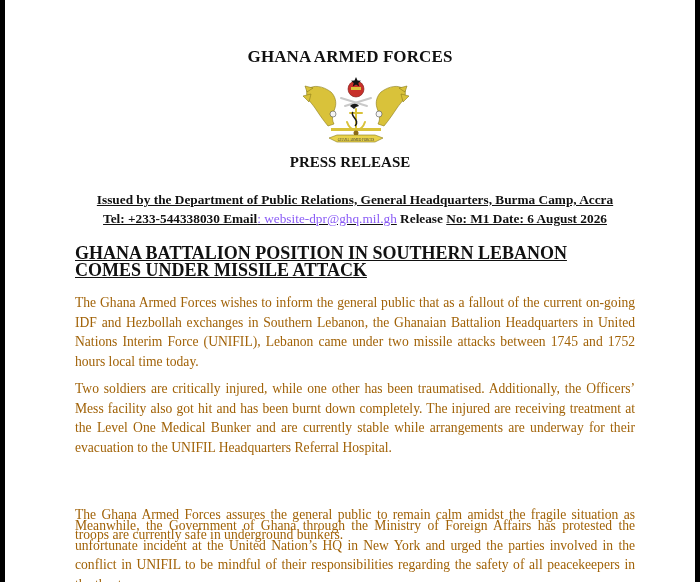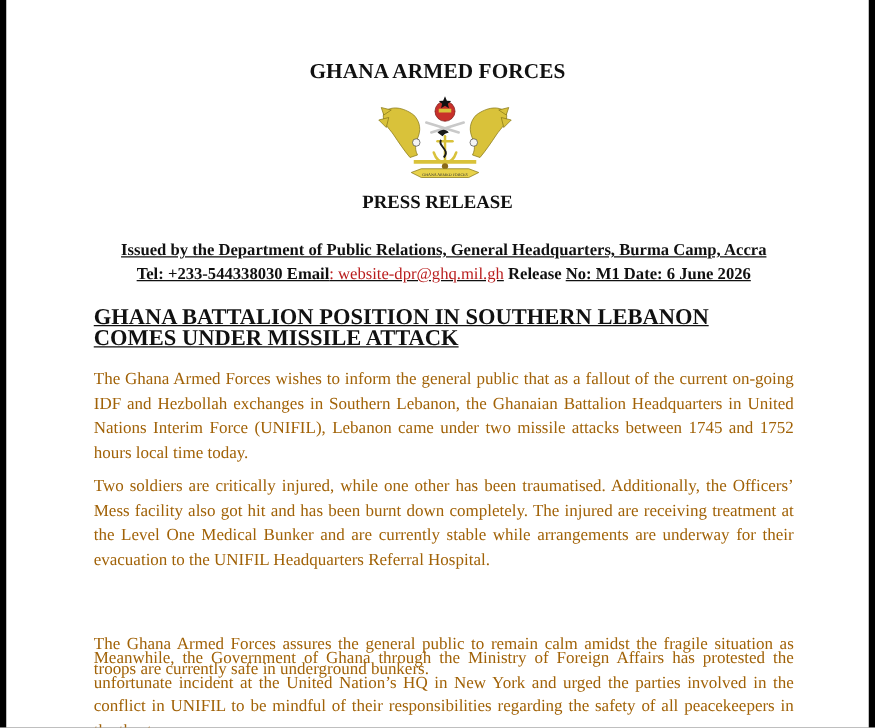--- a/index.html
+++ b/index.html
@@ -60,21 +60,21 @@
       font-weight: bold;
       font-size: 13.3px;
       line-height: 19px;
       white-space: nowrap;
       text-align: center;
     }
     .issuer-block .u {
       text-decoration: underline;
     }
     .email-link {
-      color: #b91c1c;
+      color: #8b5cf6;
       font-weight: normal;
       text-decoration: underline;
       text-decoration-color: #111;
     }
     .headline {
       position: absolute;
       left: 70px;
       top: 245px;
       width: 560px;
       font-weight: bold;
@@ -149,21 +149,21 @@
     </svg>
   </div>
 
   <h2 class="release-label">PRESS RELEASE</h2>
 
   <div class="issuer-block">
     <div>
       <span class="u">Issued by the Department of Public Relations, General Headquarters, Burma Camp, Accra</span>
     </div>
     <div>
-      <span class="u">Tel: +233-544338030 Email</span><a class="email-link">: website-dpr@ghq.mil.gh</a><span> Release </span><span class="u">No: M1 Date: 6 June 2026</span>
+      <span class="u">Tel: +233-544338030 Email</span><a class="email-link">: website-dpr@ghq.mil.gh</a><span> Release </span><span class="u">No: M1 Date: 6 August 2026</span>
     </div>
   </div>
 
   <h3 class="headline">GHANA BATTALION POSITION IN SOUTHERN LEBANON COMES UNDER MISSILE ATTACK</h3>
 
   <p class="body-para p1">The Ghana Armed Forces wishes to inform the general public that as a fallout of the current on-going IDF and Hezbollah exchanges in Southern Lebanon, the Ghanaian Battalion Headquarters in United Nations Interim Force (UNIFIL), Lebanon came under two missile attacks between 1745 and 1752 hours local time today.</p>
   <p class="body-para p2">Two soldiers are critically injured, while one other has been traumatised. Additionally, the Officers’ Mess facility also got hit and has been burnt down completely. The injured are receiving treatment at the Level One Medical Bunker and are currently stable while arrangements are underway for their evacuation to the UNIFIL Headquarters Referral Hospital.</p>
   <p class="body-para p3">The Ghana Armed Forces assures the general public to remain calm amidst the fragile situation as troops are currently safe in underground bunkers.</p>
   <p class="body-para p4">Meanwhile, the Government of Ghana through the Ministry of Foreign Affairs has protested the unfortunate incident at the United Nation’s HQ in New York and urged the parties involved in the conflict in UNIFIL to be mindful of their responsibilities regarding the safety of all peacekeepers in the theatre.</p>
 

